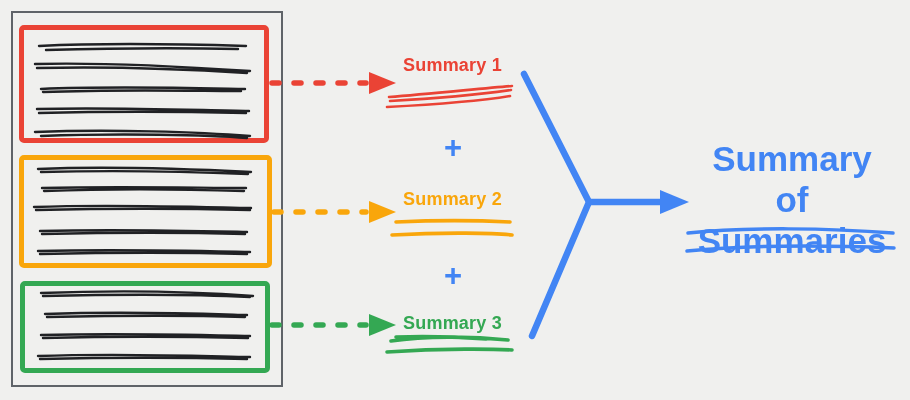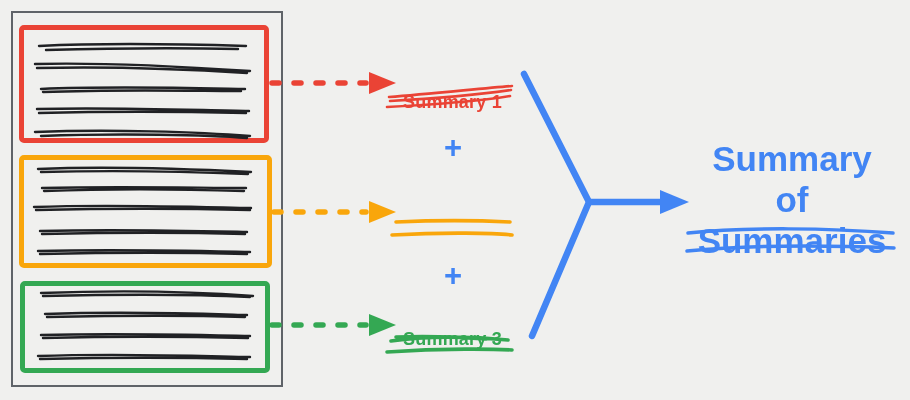--- a/index.html
+++ b/index.html
@@ -63,25 +63,24 @@
   }
   .slabel {
     position: absolute;
     left: 385px;
     width: 135px;
     text-align: center;
     font-size: 18px;
     font-weight: 700;
     letter-spacing: 0.2px;
     line-height: 22px;
-    margin-top: 37px;
   }
   #slabel1 { top: 54px;  color: var(--red); }
   #slabel2 { top: 188px; color: var(--orange); }
-  #slabel3 { top: 291px; color: var(--green); }
+  #slabel3 { top: 312px; color: var(--green); }
   .plus {
     position: absolute;
     left: 428px;
     width: 50px;
     text-align: center;
     font-size: 31px;
     font-weight: 700;
     line-height: 32px;
     color: var(--blue);
   }
@@ -164,20 +163,21 @@
       <path class="merge" style="stroke:var(--blue)" d="M589 202 L660 202"></path>
       <polygon style="fill:var(--blue)" points="660,190 660,214 689,202"></polygon>
     </g>
 
     <path class="scrib3" style="stroke:var(--blue)" d="
       M688 233 C 745 227, 830 228, 893 233
       M687 251 C 760 244, 845 246, 894 248"></path>
   </svg>
 
   <div class="slabel" id="slabel1">Summary 1</div>
+  <div class="slabel" id="slabel2">Summary 2</div>
   <div class="slabel" id="slabel3">Summary 3</div>
 
   <div class="plus" id="plus1">+</div>
   <div class="plus" id="plus2">+</div>
 
   <div class="result">Summary of Summaries</div>
 
 </div>
 
 </body></html>

